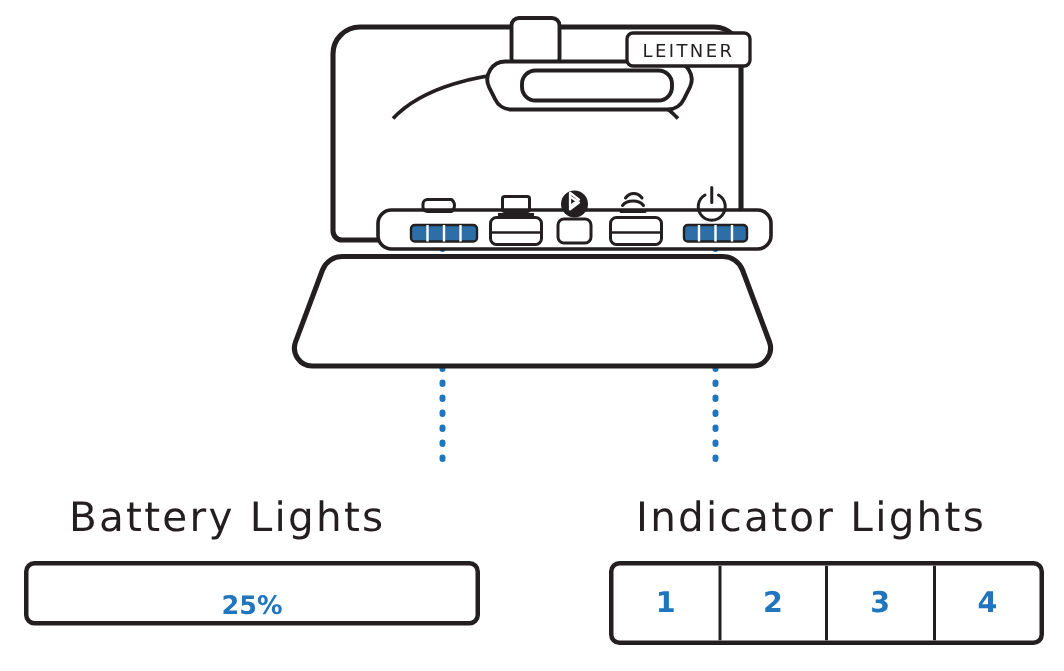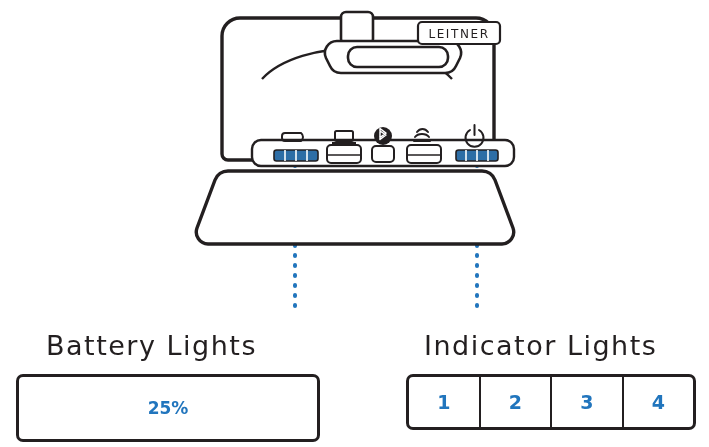--- a/index.html
+++ b/index.html
@@ -63,21 +63,22 @@
     border-right: 2px solid #231f20;
     box-sizing: border-box;
   }
   .legend-box .cell:last-child {
     border-right: none;
   }
   #battery-box {
     left: 16px;
     top: 374px;
     width: 304px;
-    height: 68px;
+    height: 43px;
+    align-items: flex-end;
   }
   #indicator-box {
     left: 406px;
     top: 374px;
     width: 290px;
     height: 56px;
   }
   #indicator-box .cell {
     font-size: 19px;
   }

